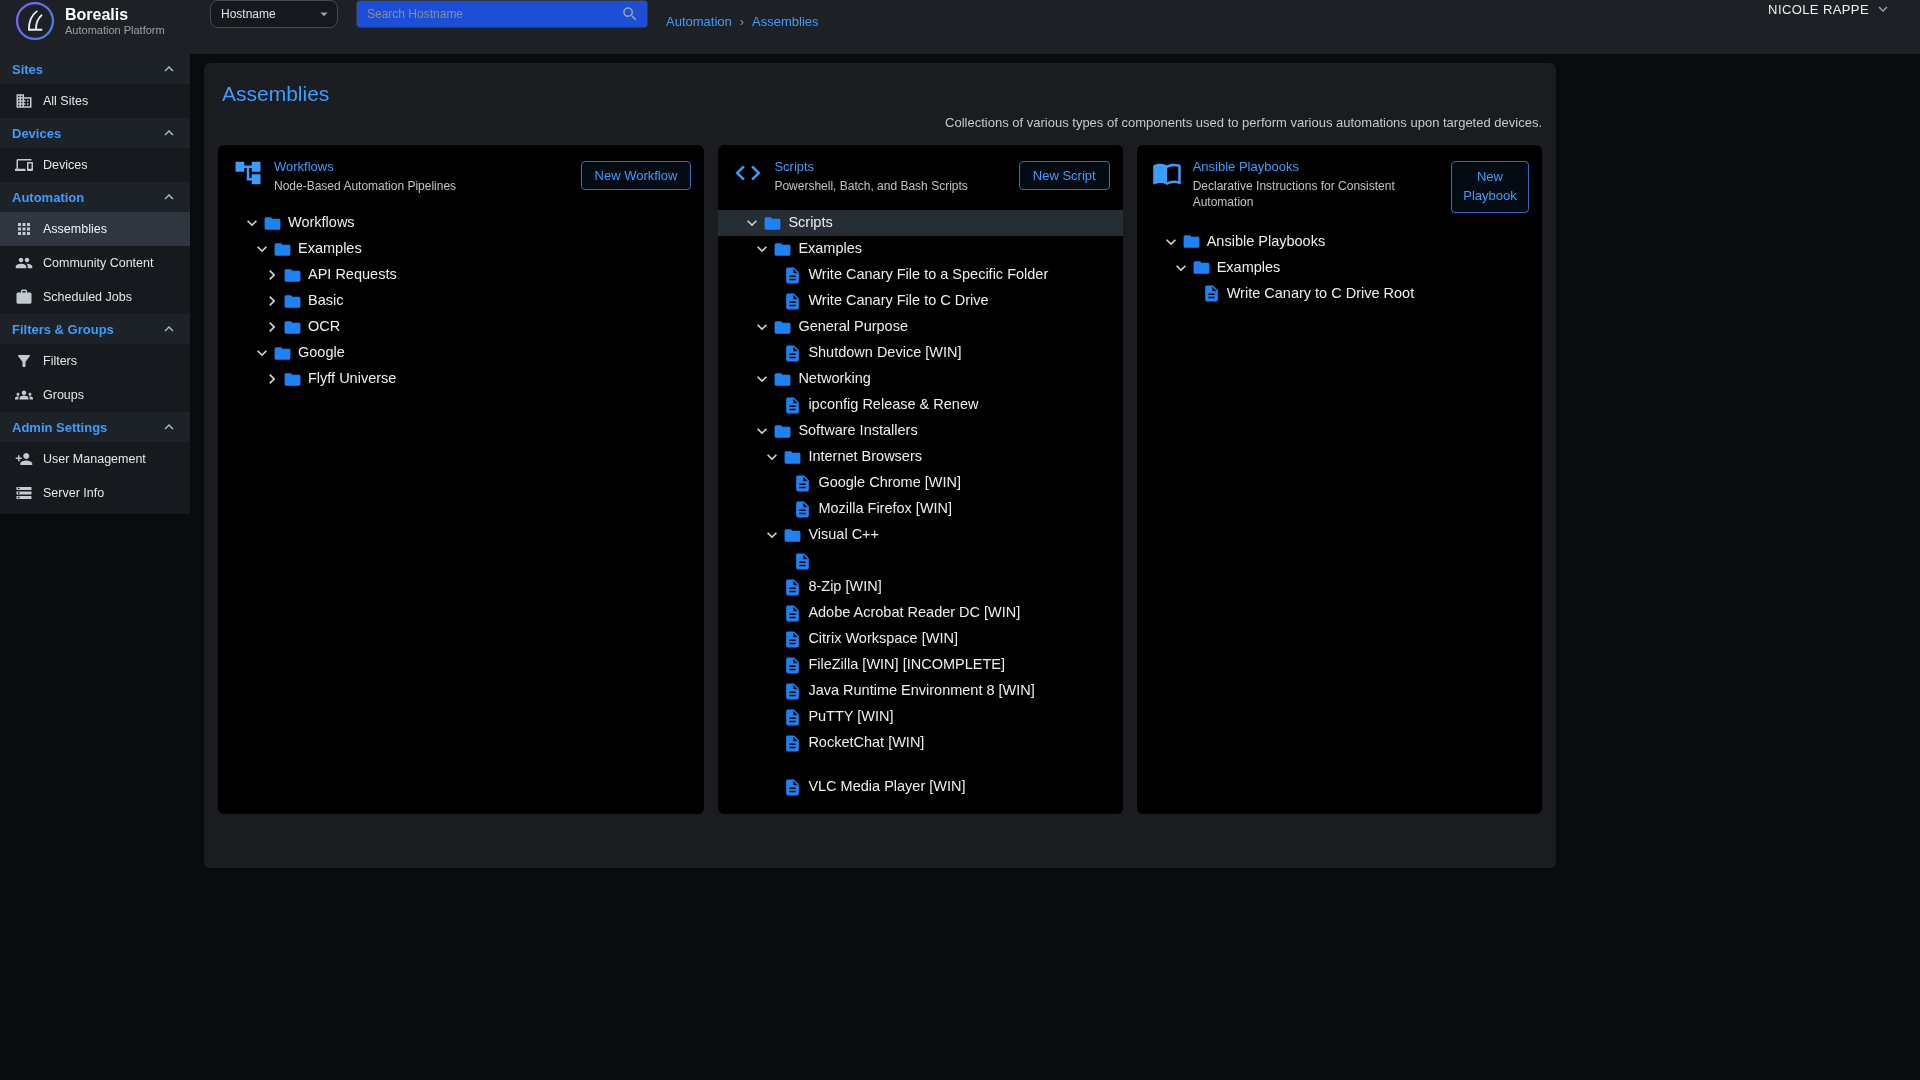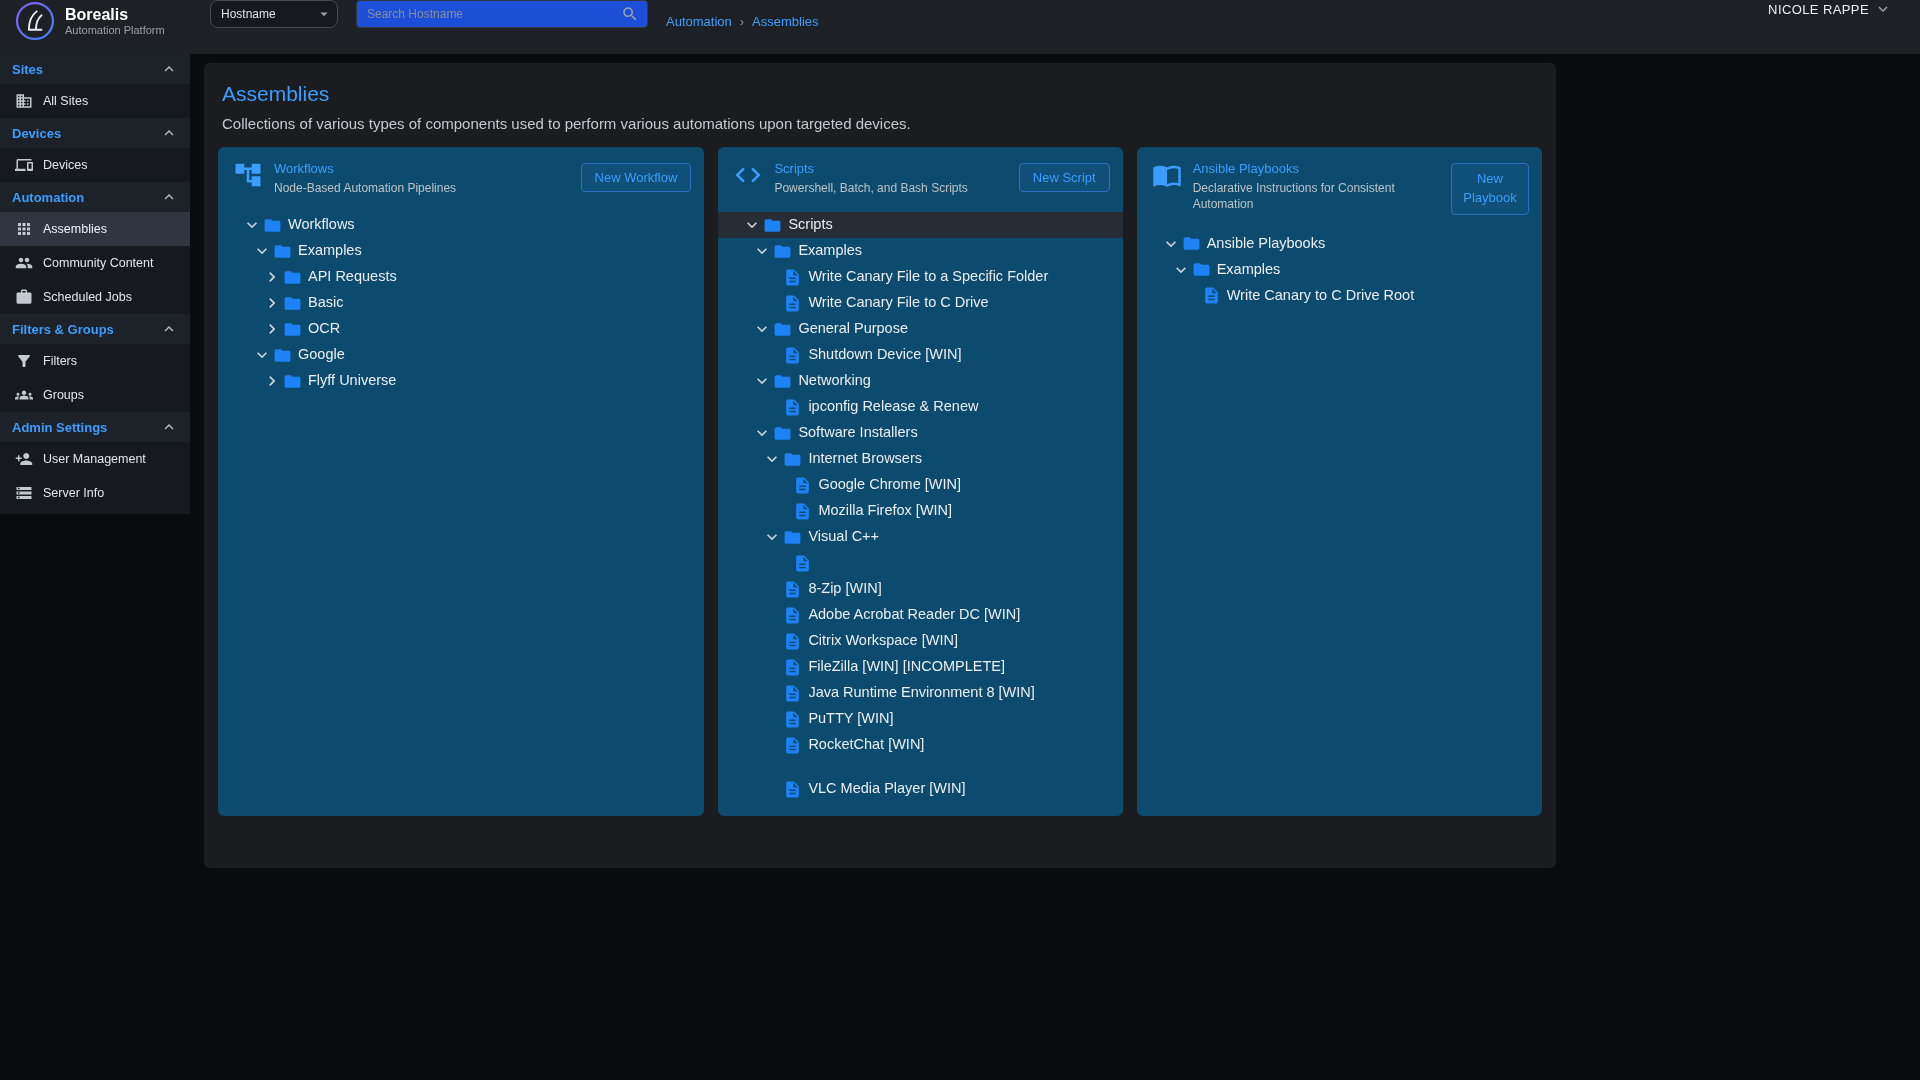--- a/index.html
+++ b/index.html
@@ -49,23 +49,23 @@
   .sb-item svg { width:18px; height:18px; color:#c3c9d1; flex-shrink:0; }
   .sb-item.selected { background:#2f363f; }
   .sb-item.selected .sb-item-label { color:#eaf3ff; }
   .sb-item-label { font-size:12.5px; }
 
   
   .main { flex:1; }
   .panel { width:1352px; margin:9px 0 0 14px; background:#1a1c1f; border-radius:6px;
     padding:16px 14px 20px; min-height:805px; }
   .page-title { color:var(--accent,#3b9eff); font-size:21px; font-weight:normal; margin:3px 0 9px 4px; }
-  .page-sub { color:#c6c9cd; font-size:15px; margin:0 0 15px 4px; }
+  .page-sub { color:#c6c9cd; font-size:13px; margin:0 0 15px 4px;text-align:right; }
   .cards { display:flex; gap:14px; align-items:stretch; }
-  .card { background:#0c4a6e; border-radius:6px; display:flex; flex-direction:column; }
+  .card { background:#000000; border-radius:6px; display:flex; flex-direction:column; }
   .card:nth-child(1){ flex:486 0 0; }
   .card:nth-child(2){ flex:404 0 0; }
   .card:nth-child(3){ flex:405 0 0; }
   .card-head { display:flex; align-items:flex-start; gap:11px; padding:13px 13px 8px 15px; }
   .card-ic { width:30px; height:30px; color:var(--accent,#3b9eff); flex-shrink:0; }
   .card-titles { flex:1; padding-top:1px; }
   .card-title { color:var(--accent,#3b9eff); font-size:13px; margin-bottom:4px; }
   .card-sub { color:#bfc3c8; font-size:12px; line-height:1.35; max-width:230px; }
   .new-btn { background:rgba(59,158,255,0.07); border:1px solid #2f6fbe; color:var(--accent,#3b9eff);
     font-size:13px; padding:6px 13px; border-radius:4px; cursor:pointer; white-space:nowrap;

